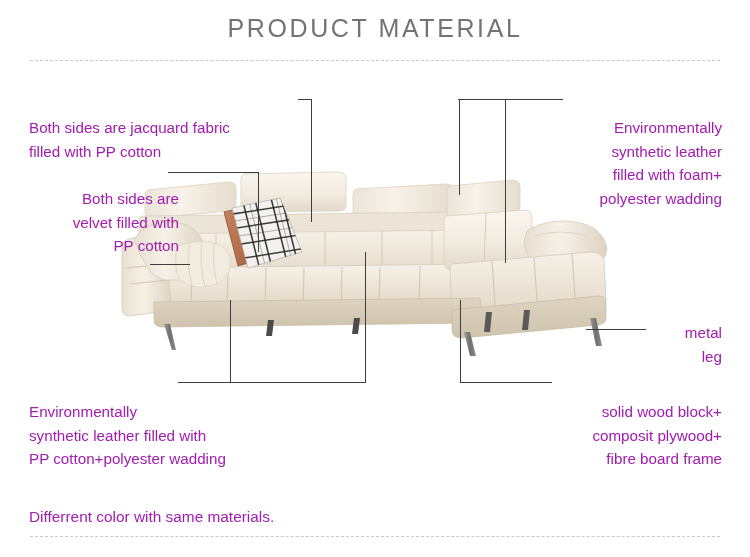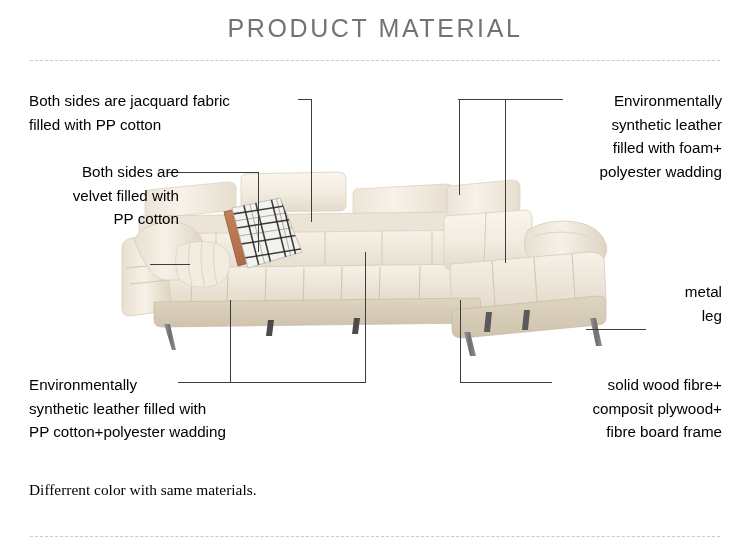--- a/index.html
+++ b/index.html
@@ -40,36 +40,37 @@
     border-top: 1px dashed #c9c9c9;
   }
   #divider-top { top: 60px; }
   #divider-bottom { top: 536px; }
 
   
   .anno {
     position: absolute;
     font-size: 15.2px;
     line-height: 23.5px;
-    color: #000000;
+    color: #a21caf;
     font-weight: 400;
     white-space: pre-line;
     font-family: "Liberation Sans", sans-serif;
+    margin-top: 27px;
   }
   .anno.left  { text-align: left; }
   .anno.right { text-align: right; }
 
   #anno-jacquard     { left: 29px;  top: 89px;  width: 272px; }
   #anno-velvet       { left: 29px;  top: 160px; width: 150px; text-align: right; }
   #anno-pvc          { left: 29px;  top: 253px; width: 130px; }
   #anno-envleather   { left: 29px;  top: 373px; width: 290px; }
-  #anno-caption      { left: 29px;  top: 478px; width: 400px; font-size: 15.4px; font-family: Liberation Serif, serif; }
+  #anno-caption      { left: 29px;  top: 478px; width: 400px; font-size: 15.4px; }
 
   #anno-foam  { right: 28px; top: 89px;  width: 172px; }
-  #anno-metal { right: 28px; top: 280px; width: 90px; }
+  #anno-metal { right: 28px; top: 294px; width: 90px; }
   #anno-frame { right: 28px; top: 373px; width: 200px; }
 
   
   .ln {
     position: absolute;
     background: #3d3d3d;
   }
   .lnh { height: 1px; }
   .lnv { width: 1px; }
 
@@ -257,19 +258,19 @@
 PP cotton</div>
   <div class="anno left" id="anno-envleather">Environmentally
 synthetic leather filled with
 PP cotton+polyester wadding</div>
   <div class="anno right" id="anno-foam">Environmentally
 synthetic leather
 filled with foam+
 polyester wadding</div>
   <div class="anno right" id="anno-metal">metal
 leg</div>
-  <div class="anno right" id="anno-frame">solid wood fibre+
+  <div class="anno right" id="anno-frame">solid wood block+
 composit plywood+
 fibre board frame</div>
 
   <div class="anno left" id="anno-caption">Differrent color with same materials.</div>
 
 </div>
 
 </body></html>

